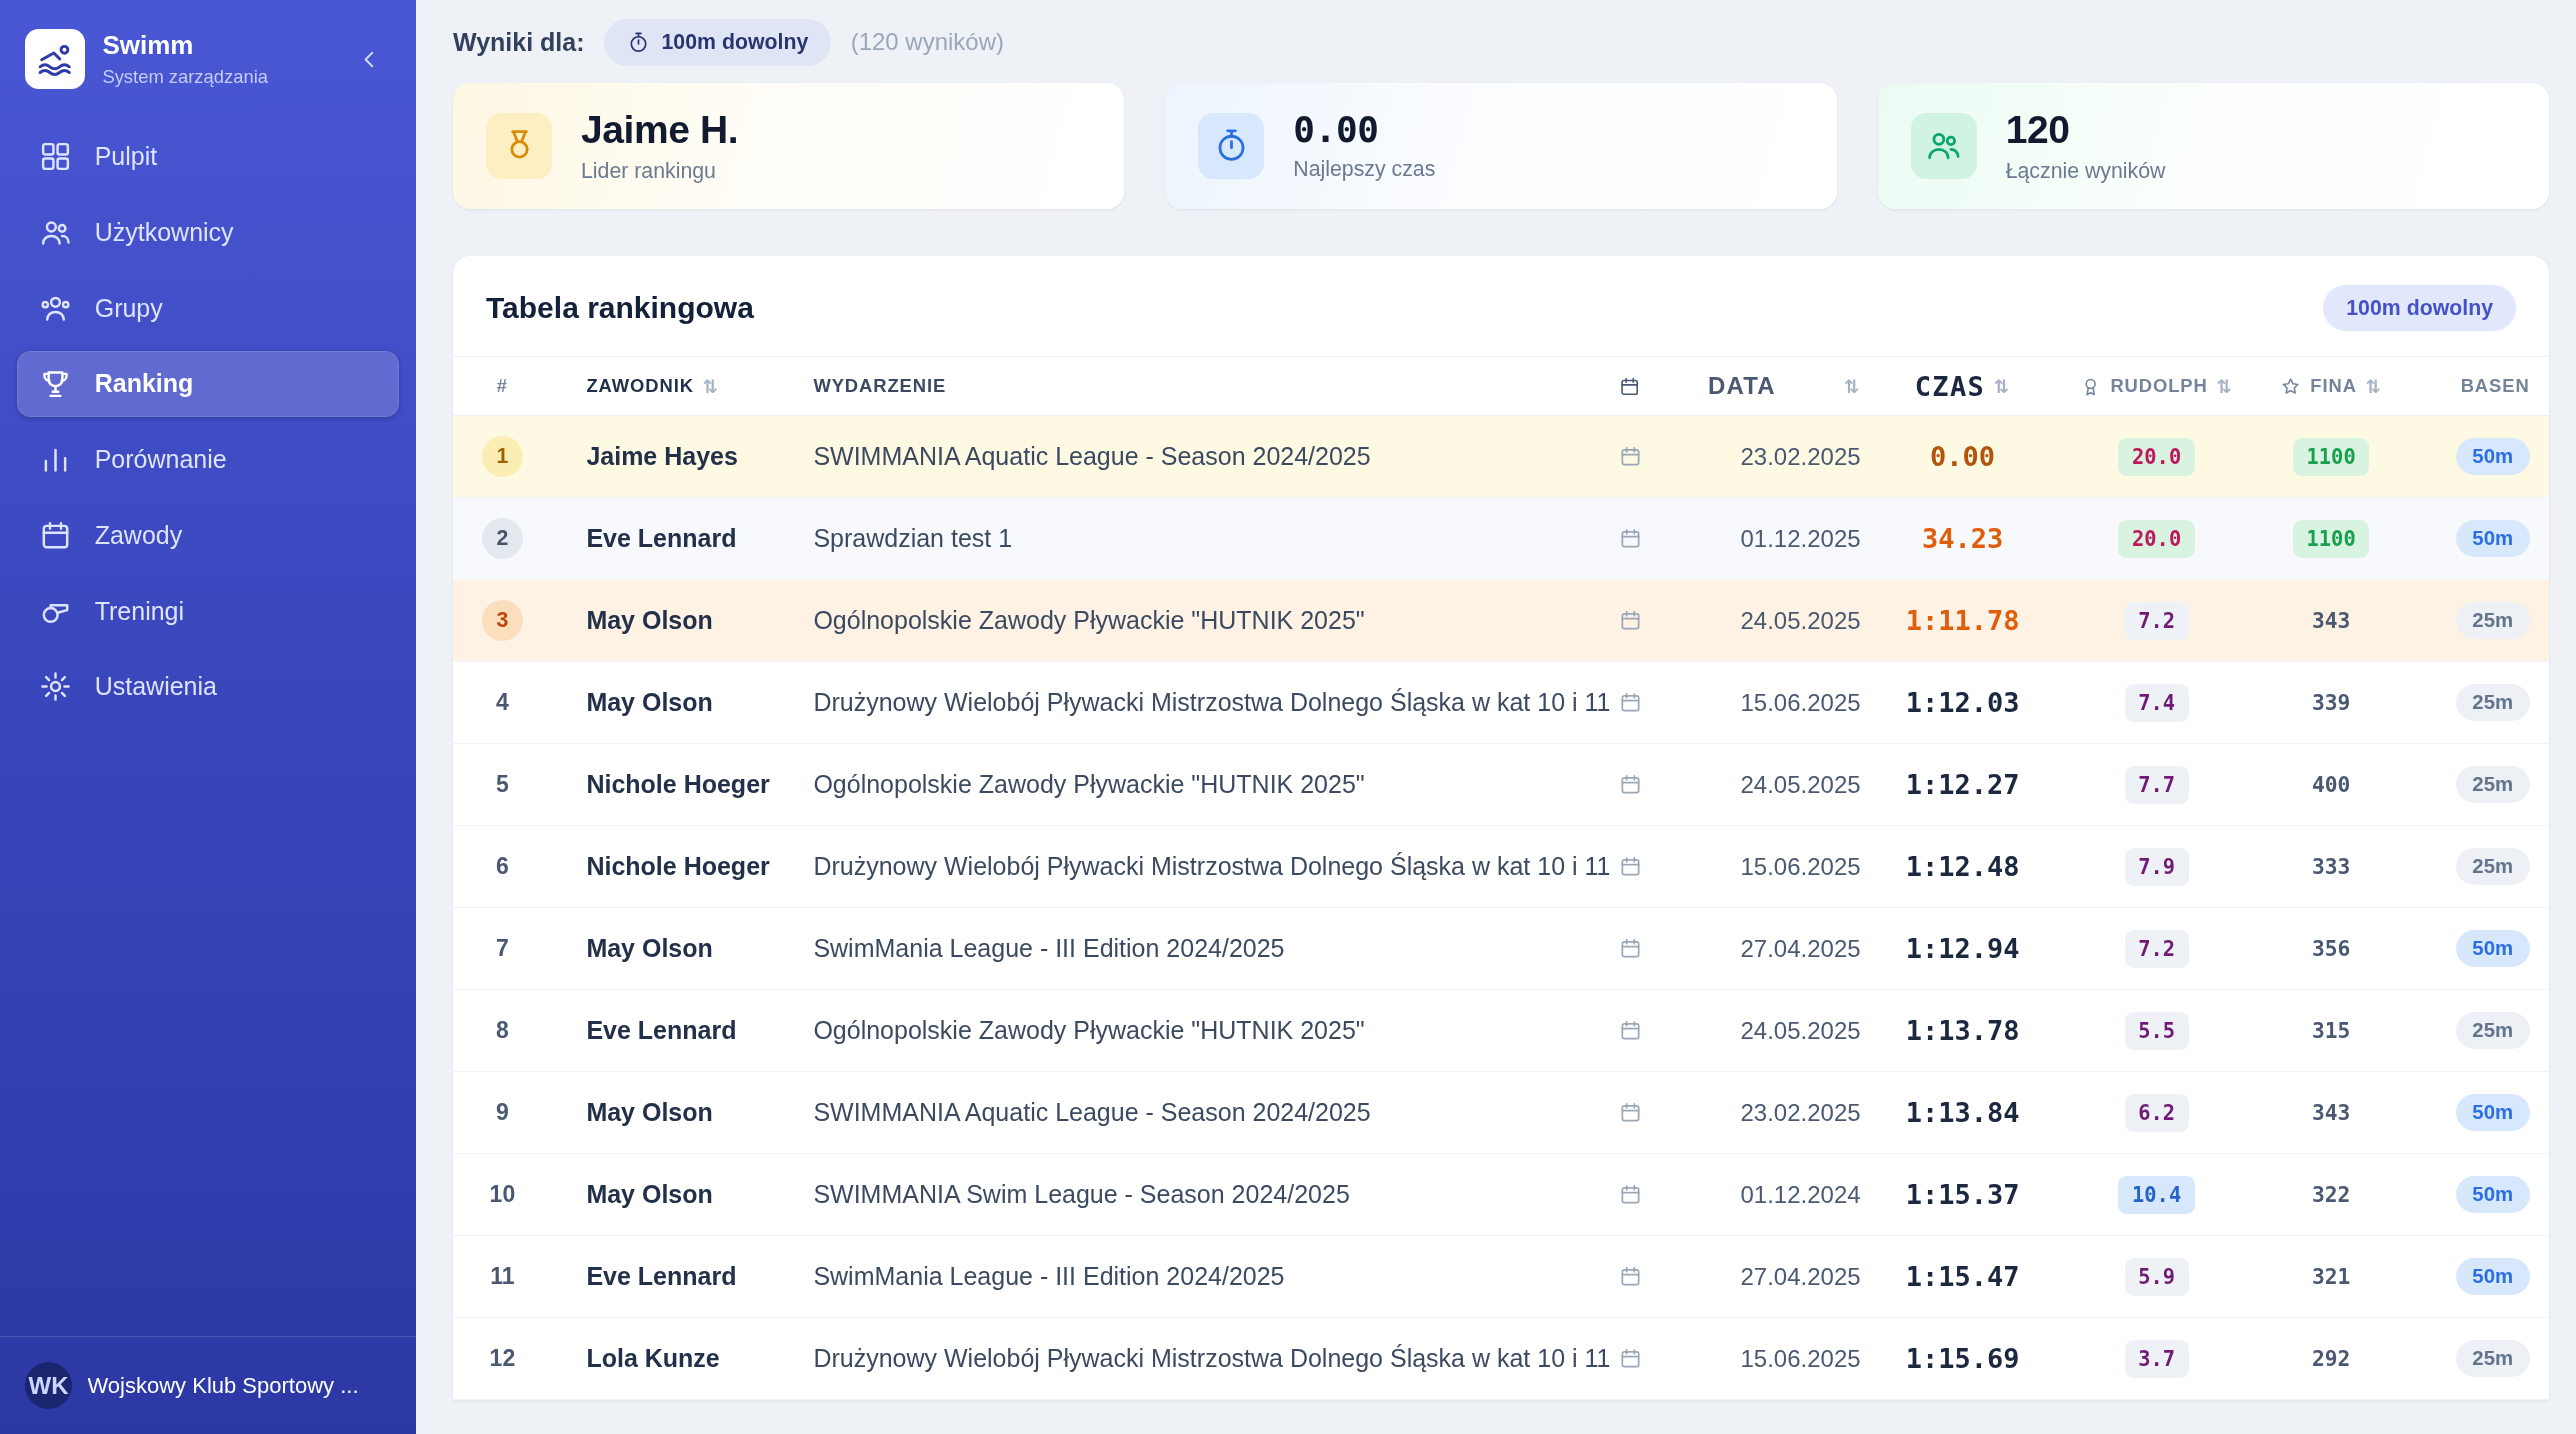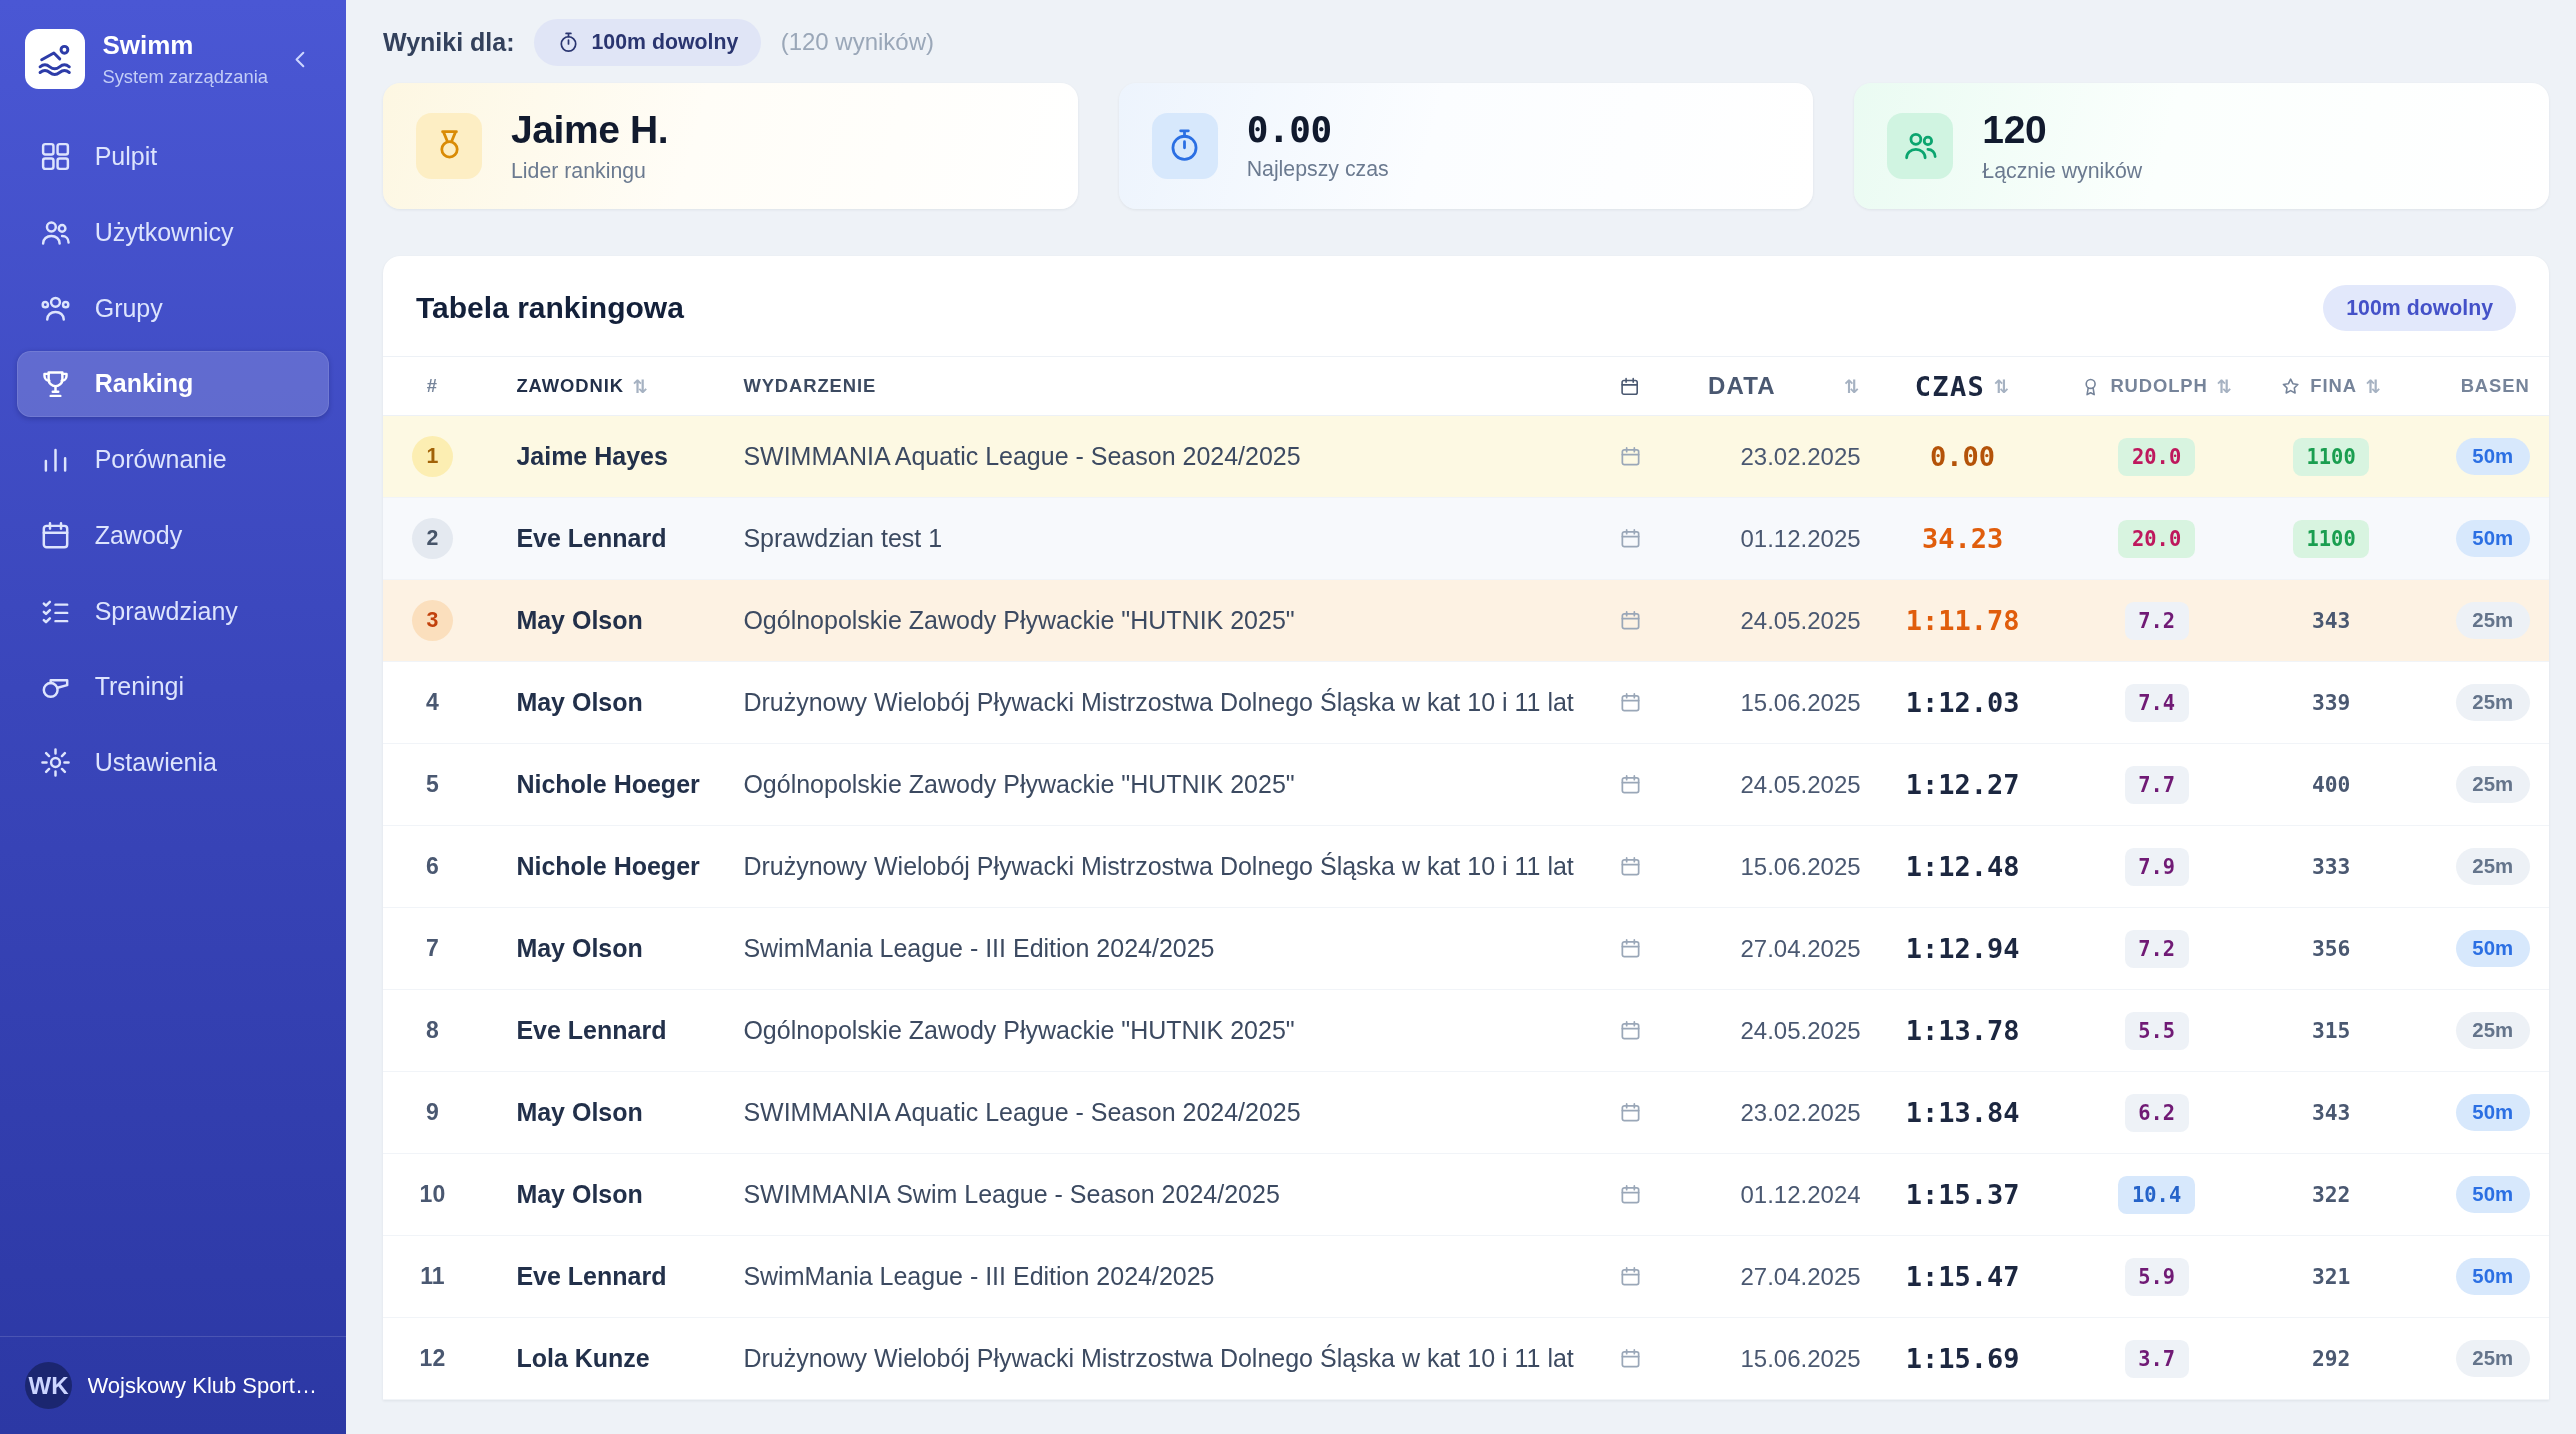--- a/index.html
+++ b/index.html
@@ -5,21 +5,21 @@
   * { box-sizing: border-box; margin: 0; padding: 0; }
   html,body { width: 2576px; height: 1434px; overflow: hidden; }
   body {
     font-family: "Liberation Sans", "DejaVu Sans", sans-serif;
     background: #eef2f7; color: #0f172a;
   }
   .app { display: flex; width: 100%; height: 100%; }
 
   
   .sidebar {
-    width: 346px; flex: none; display: flex; flex-direction: column;
+    width: 416px; flex: none; display: flex; flex-direction: column;
     background: linear-gradient(180deg, #4a57d4 0%, #3a46bb 48%, #2c38a4 100%);
     color: #e5eaff;
   }
   .brand { display: flex; align-items: center; gap: 17.4px; padding: 29px 25px 31px 25px; }
   .logo {
     width: 60px; height: 60px; background: #ffffff; border-radius: 13.6px; flex: none;
     display: flex; align-items: center; justify-content: center; color: #2d3ca8;
   }
   .logo svg { width: 39px; height: 39px; }
   .brand-text { min-width: 0; }
@@ -242,28 +242,20 @@
             <svg viewBox="0 0 24 24" fill="none" stroke="currentColor" stroke-width="1.8" stroke-linecap="round" stroke-linejoin="round">
               <rect x="3.5" y="5" width="17" height="15.5" rx="2"></rect>
               <path d="M3.5 10h17M8 3v4M16 3v4"></path>
             </svg>
           </span>
           <span class="nav-label">Zawody</span>
         </div>
         <div class="nav-item">
           <span class="nav-icon">
             <svg viewBox="0 0 24 24" fill="none" stroke="currentColor" stroke-width="1.8" stroke-linecap="round" stroke-linejoin="round">
-              <path d="M3.5 6.2l1.6 1.6 2.8-2.8M3.5 12.2l1.6 1.6 2.8-2.8M3.5 18.2l1.6 1.6 2.8-2.8M12 7h8.5M12 13h8.5M12 19h8.5"></path>
-            </svg>
-          </span>
-          <span class="nav-label">Sprawdziany</span>
-        </div>
-        <div class="nav-item">
-          <span class="nav-icon">
-            <svg viewBox="0 0 24 24" fill="none" stroke="currentColor" stroke-width="1.8" stroke-linecap="round" stroke-linejoin="round">
               <circle cx="8.5" cy="14.5" r="5"></circle>
               <path d="M8.5 9.5V7.5h12V11l-7 1.9"></path>
             </svg>
           </span>
           <span class="nav-label">Treningi</span>
         </div>
         <div class="nav-item">
           <span class="nav-icon">
             <svg viewBox="0 0 24 24" fill="none" stroke="currentColor" stroke-width="1.8" stroke-linecap="round" stroke-linejoin="round">
               <circle cx="12" cy="12" r="3.2"></circle>

